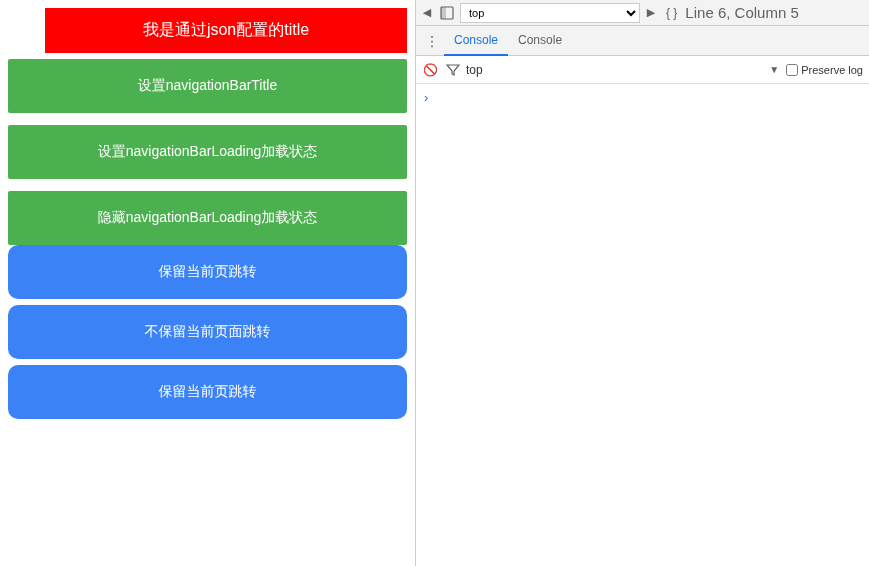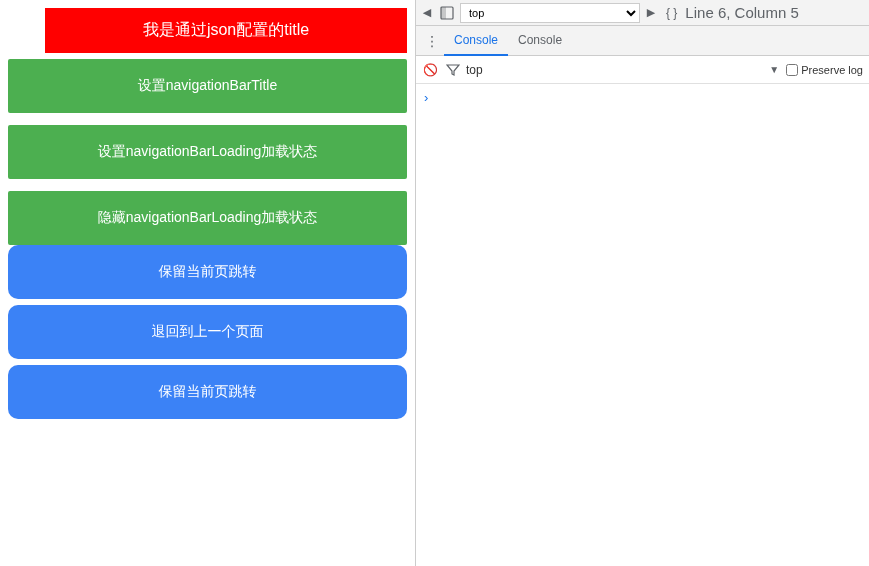--- a/index.html
+++ b/index.html
@@ -303,21 +303,21 @@
     <button class="btn-green">
       <span>隐藏navigationBarLoading加载状态</span>
     </button>
   </div>
 
   <div class="red-section">
     <button class="btn-red">
       <span>保留当前页跳转</span>
     </button>
     <button class="btn-red">
-      <span>退回到上一个页面</span>
+      <span>不保留当前页面跳转</span>
     </button>
     <button class="btn-red">
       <span>保留当前页跳转</span>
     </button>
   </div>
 </div>
 
 <div id="right-panel">
 
   <div class="devtools-toolbar">

